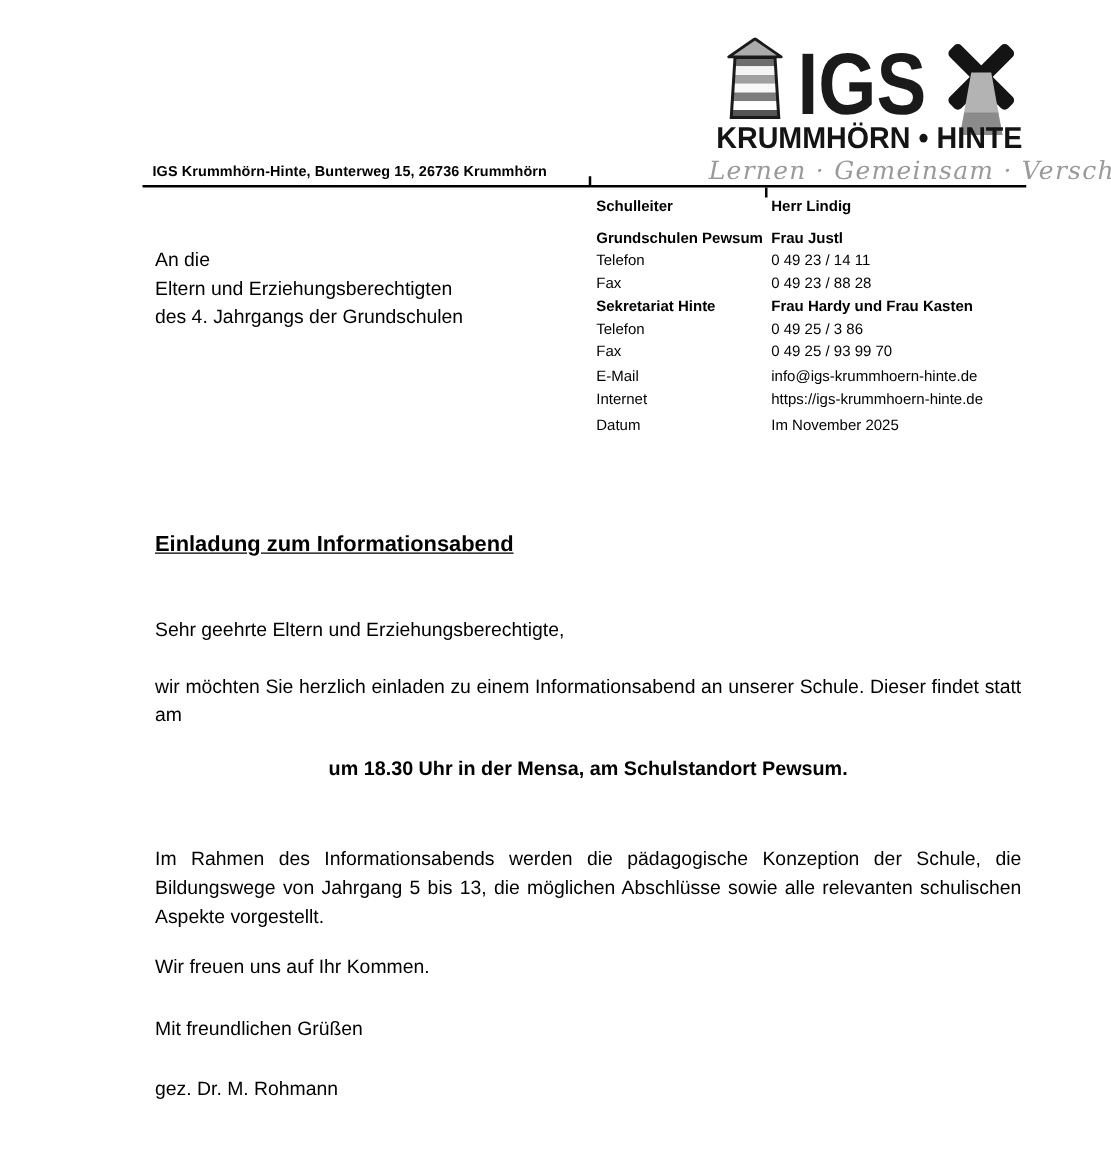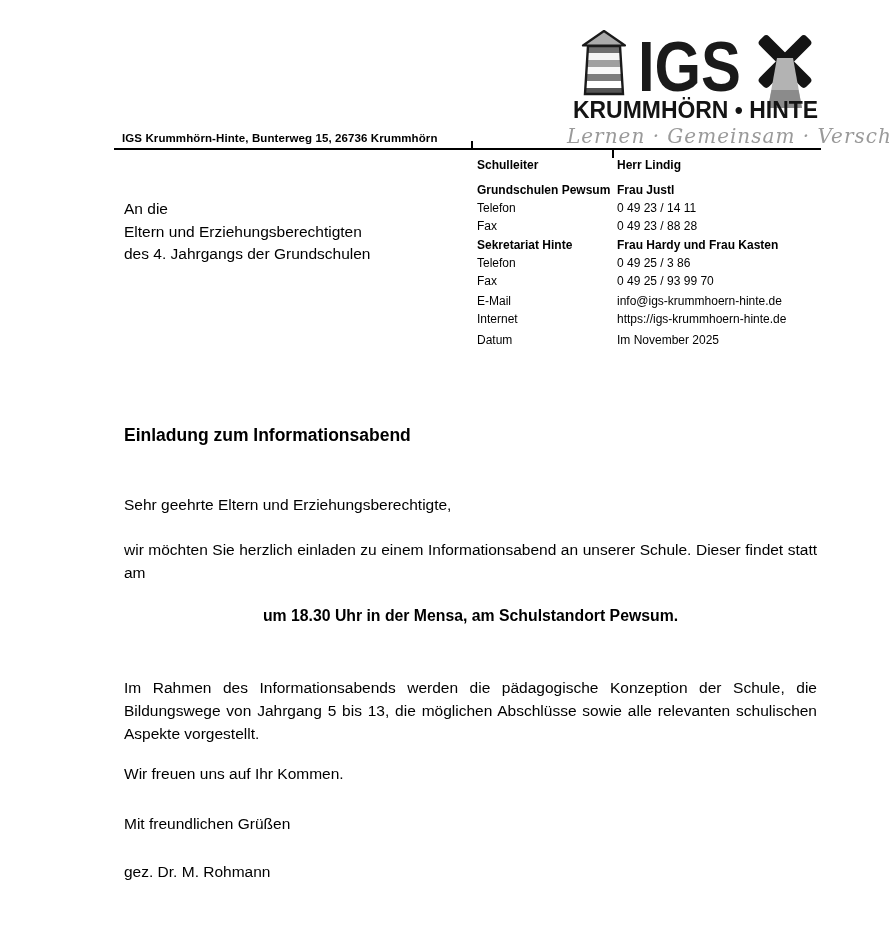--- a/index.html
+++ b/index.html
@@ -50,21 +50,21 @@
   .info-row .lbl { width: 140px; flex: none; }
   .info-row .val { flex: 1; white-space: nowrap; }
   .info-row.strong .lbl, .info-row.strong .val { font-weight: bold; }
   .gap-lg { margin-top: 7px; }
   .gap-xs { margin-top: 1px; }
   .gap-sm { margin-top: 2px; }
   .gap-md { margin-top: 3px; }
 
   
   .letter-body { position: absolute; left: 105px; top: 0; width: 693px; font-size: 15.5px; }
-  .subject   { position: absolute; left: 0; top: 425px; width: 693px; font-size: 17.5px; font-weight: bold; }
+  .subject   { position: absolute; left: 0; top: 425px; width: 693px; font-size: 17.5px; font-weight: bold; text-decoration: underline; }
   .salutation{ position: absolute; left: 0; top: 496px; width: 693px; }
   .para1     { position: absolute; left: 0; top: 538px; width: 693px; line-height: 23px; text-align: justify; }
   .event     { position: absolute; left: 0; top: 604px; width: 693px; text-align: center; font-weight: bold; line-height: 24px; font-size: 15.8px; }
   .para2     { position: absolute; left: 0; top: 676px; width: 693px; line-height: 23px; text-align: justify; }
   .closing   { position: absolute; left: 0; top: 765px; width: 693px; }
   .greeting  { position: absolute; left: 0; top: 815px; width: 693px; }
   .signature { position: absolute; left: 0; top: 860px; width: 693px; line-height: 23.5px; }
 </style>
 </head>
 <body>

